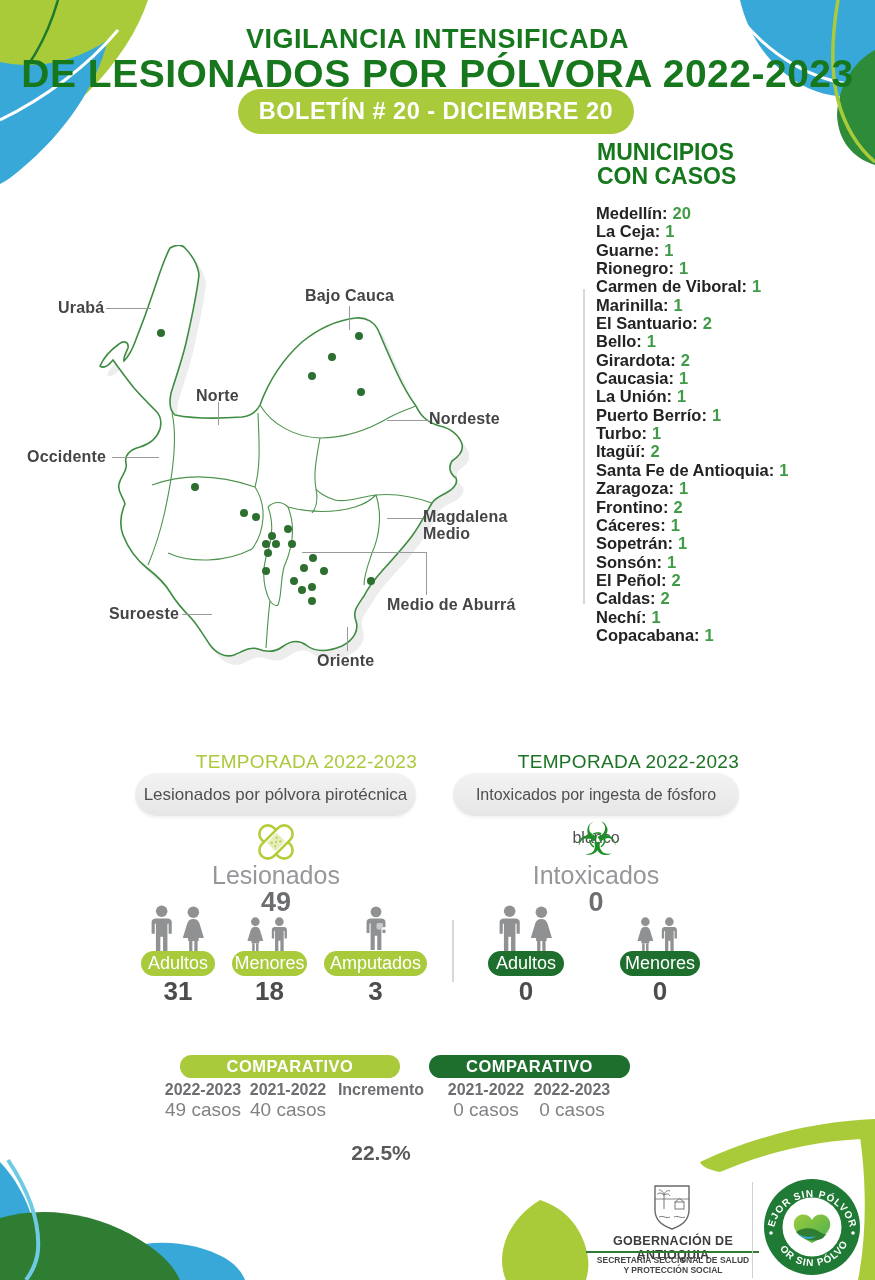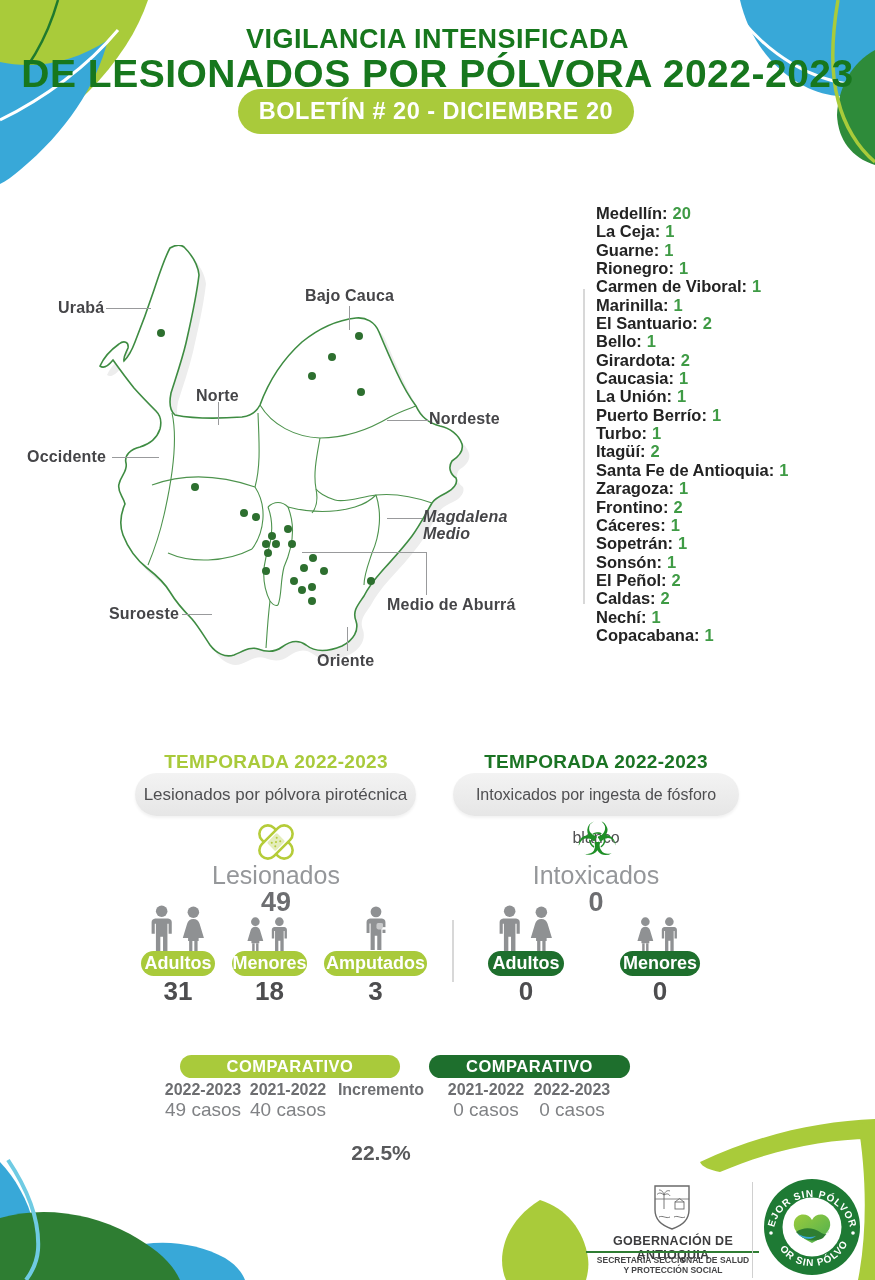--- a/index.html
+++ b/index.html
@@ -13,25 +13,25 @@
   .gray-pill{position:absolute;border-radius:22px;background:linear-gradient(#f3f3f3,#e6e6e6);
              color:#4f4f51;text-align:center;font-size:17px;box-shadow:0 2px 3px rgba(0,0,0,.06);}
   .muni-head{position:absolute;color:#17771d;font-weight:bold;font-size:23px;line-height:24px;}
   .muni-list{position:absolute;list-style:none;margin:0;padding:0;font-size:16.5px;font-weight:bold;
              line-height:18.35px;color:#232323;}
   .mval{color:#3f9b45;margin-left:5px;}
   .map-label{position:absolute;font-size:16px;font-weight:bold;color:#454548;line-height:17px;letter-spacing:.2px;}
   .hline{position:absolute;height:1px;background:#999a9c;}
   .vline{position:absolute;width:1px;background:#999a9c;}
   .divider{position:absolute;background:#d8d8d8;}
-  .season{position:absolute;font-size:19px;font-weight:bold;text-align:center;letter-spacing:.3px;}
+  .season{position:absolute;font-size:19px;font-weight:normal;text-align:right;letter-spacing:.3px;}
   .cat-label{position:absolute;font-size:25px;color:#95979a;text-align:center;}
   .cat-count{position:absolute;font-size:27px;font-weight:bold;color:#6d6e71;text-align:center;}
   .grp-pill{position:absolute;height:25px;line-height:25px;border-radius:12.5px;color:#fff;
-            font-weight:bold;font-size:18px;text-align:center;}
+            font-weight:normal;font-size:18px;text-align:center;}
   .grp-num{position:absolute;font-size:26px;font-weight:bold;color:#4d4d4f;text-align:center;}
   .cmp-head{position:absolute;font-size:16px;font-weight:bold;color:#6d6e71;text-align:center;}
   .cmp-val{position:absolute;font-size:19px;color:#808285;text-align:center;}
   .cmp-val.big{font-size:21px;font-weight:bold;color:#58595b;}
   .bio{position:absolute;font-family:"DejaVu Sans",sans-serif;color:#1e8f26;font-size:46px;
        line-height:46px;text-align:center;}
   .org-name{position:absolute;font-size:12.5px;font-weight:bold;color:#3c3c3e;letter-spacing:.3px;text-align:center;}
   .org-sub{position:absolute;font-size:8.5px;font-weight:bold;color:#454547;line-height:9.5px;text-align:center;}
 </style>
 </head>
@@ -66,20 +66,24 @@
 
   <svg class="abs" style="left:690px;top:1110px" width="185" height="170" viewBox="0 0 185 170">
     <path d="M10,52 C70,24 130,11 185,9 L185,29 C140,28 80,40 30,62 C20,60 12,57 10,52 Z" fill="#a9cb3a"></path>
     <path d="M168,14 C176,60 178,120 168,170 L185,170 L185,12 Z" fill="#a9cb3a"></path>
   </svg>
 
   <div class="title" style="top:24px;font-size:27px;">VIGILANCIA INTENSIFICADA</div>
   <div class="title" style="top:52px;font-size:39px;">DE LESIONADOS POR PÓLVORA 2022-2023</div>
   <div class="pill lime" style="left:238px;top:89px;width:396px;height:45px;line-height:45px;font-size:23.5px;letter-spacing:.5px;">BOLETÍN # 20 - DICIEMBRE 20</div>
 
+  <div class="muni-head" style="left:597px;top:140px;">
+    <div>MUNICIPIOS</div>
+    <div>CON CASOS</div>
+  </div>
   <div class="divider" style="left:583px;top:289px;width:2px;height:315px;"></div>
   <ul class="muni-list" style="left:596px;top:204px;">
     <li><span>Medellín:</span><span class="mval">20</span></li>
     <li><span>La Ceja:</span><span class="mval">1</span></li>
     <li><span>Guarne:</span><span class="mval">1</span></li>
     <li><span>Rionegro:</span><span class="mval">1</span></li>
     <li><span>Carmen de Viboral:</span><span class="mval">1</span></li>
     <li><span>Marinilla:</span><span class="mval">1</span></li>
     <li><span>El Santuario:</span><span class="mval">2</span></li>
     <li><span>Bello:</span><span class="mval">1</span></li>
@@ -153,21 +157,21 @@
   <div class="map-label" style="left:58px;top:299px;">Urabá</div>
   <div class="hline" style="left:106px;top:308px;width:45px;"></div>
   <div class="map-label" style="left:305px;top:287px;">Bajo Cauca</div>
   <div class="vline" style="left:349px;top:306px;height:24px;"></div>
   <div class="map-label" style="left:196px;top:387px;">Norte</div>
   <div class="vline" style="left:218px;top:402px;height:23px;"></div>
   <div class="map-label" style="left:429px;top:410px;">Nordeste</div>
   <div class="hline" style="left:387px;top:420px;width:42px;"></div>
   <div class="map-label" style="left:27px;top:448px;">Occidente</div>
   <div class="hline" style="left:112px;top:457px;width:47px;"></div>
-  <div class="map-label" style="left:423px;top:508px;width:92px;font-style:italic;">Magdalena Medio</div>
+  <div class="map-label" style="left:423px;top:508px;width:92px;">Magdalena Medio</div>
   <div class="hline" style="left:387px;top:518px;width:35px;"></div>
   <div class="map-label" style="left:109px;top:605px;">Suroeste</div>
   <div class="hline" style="left:182px;top:614px;width:30px;"></div>
   <div class="map-label" style="left:387px;top:596px;width:130px;">Medio de Aburrá</div>
   <div class="hline" style="left:302px;top:552px;width:125px;"></div>
   <div class="vline" style="left:426px;top:552px;height:43px;"></div>
   <div class="map-label" style="left:317px;top:652px;">Oriente</div>
   <div class="vline" style="left:347px;top:627px;height:24px;"></div>
 
   <div class="season" style="left:135px;top:751px;width:282px;color:#a9ca3b;">TEMPORADA 2022-2023</div>

